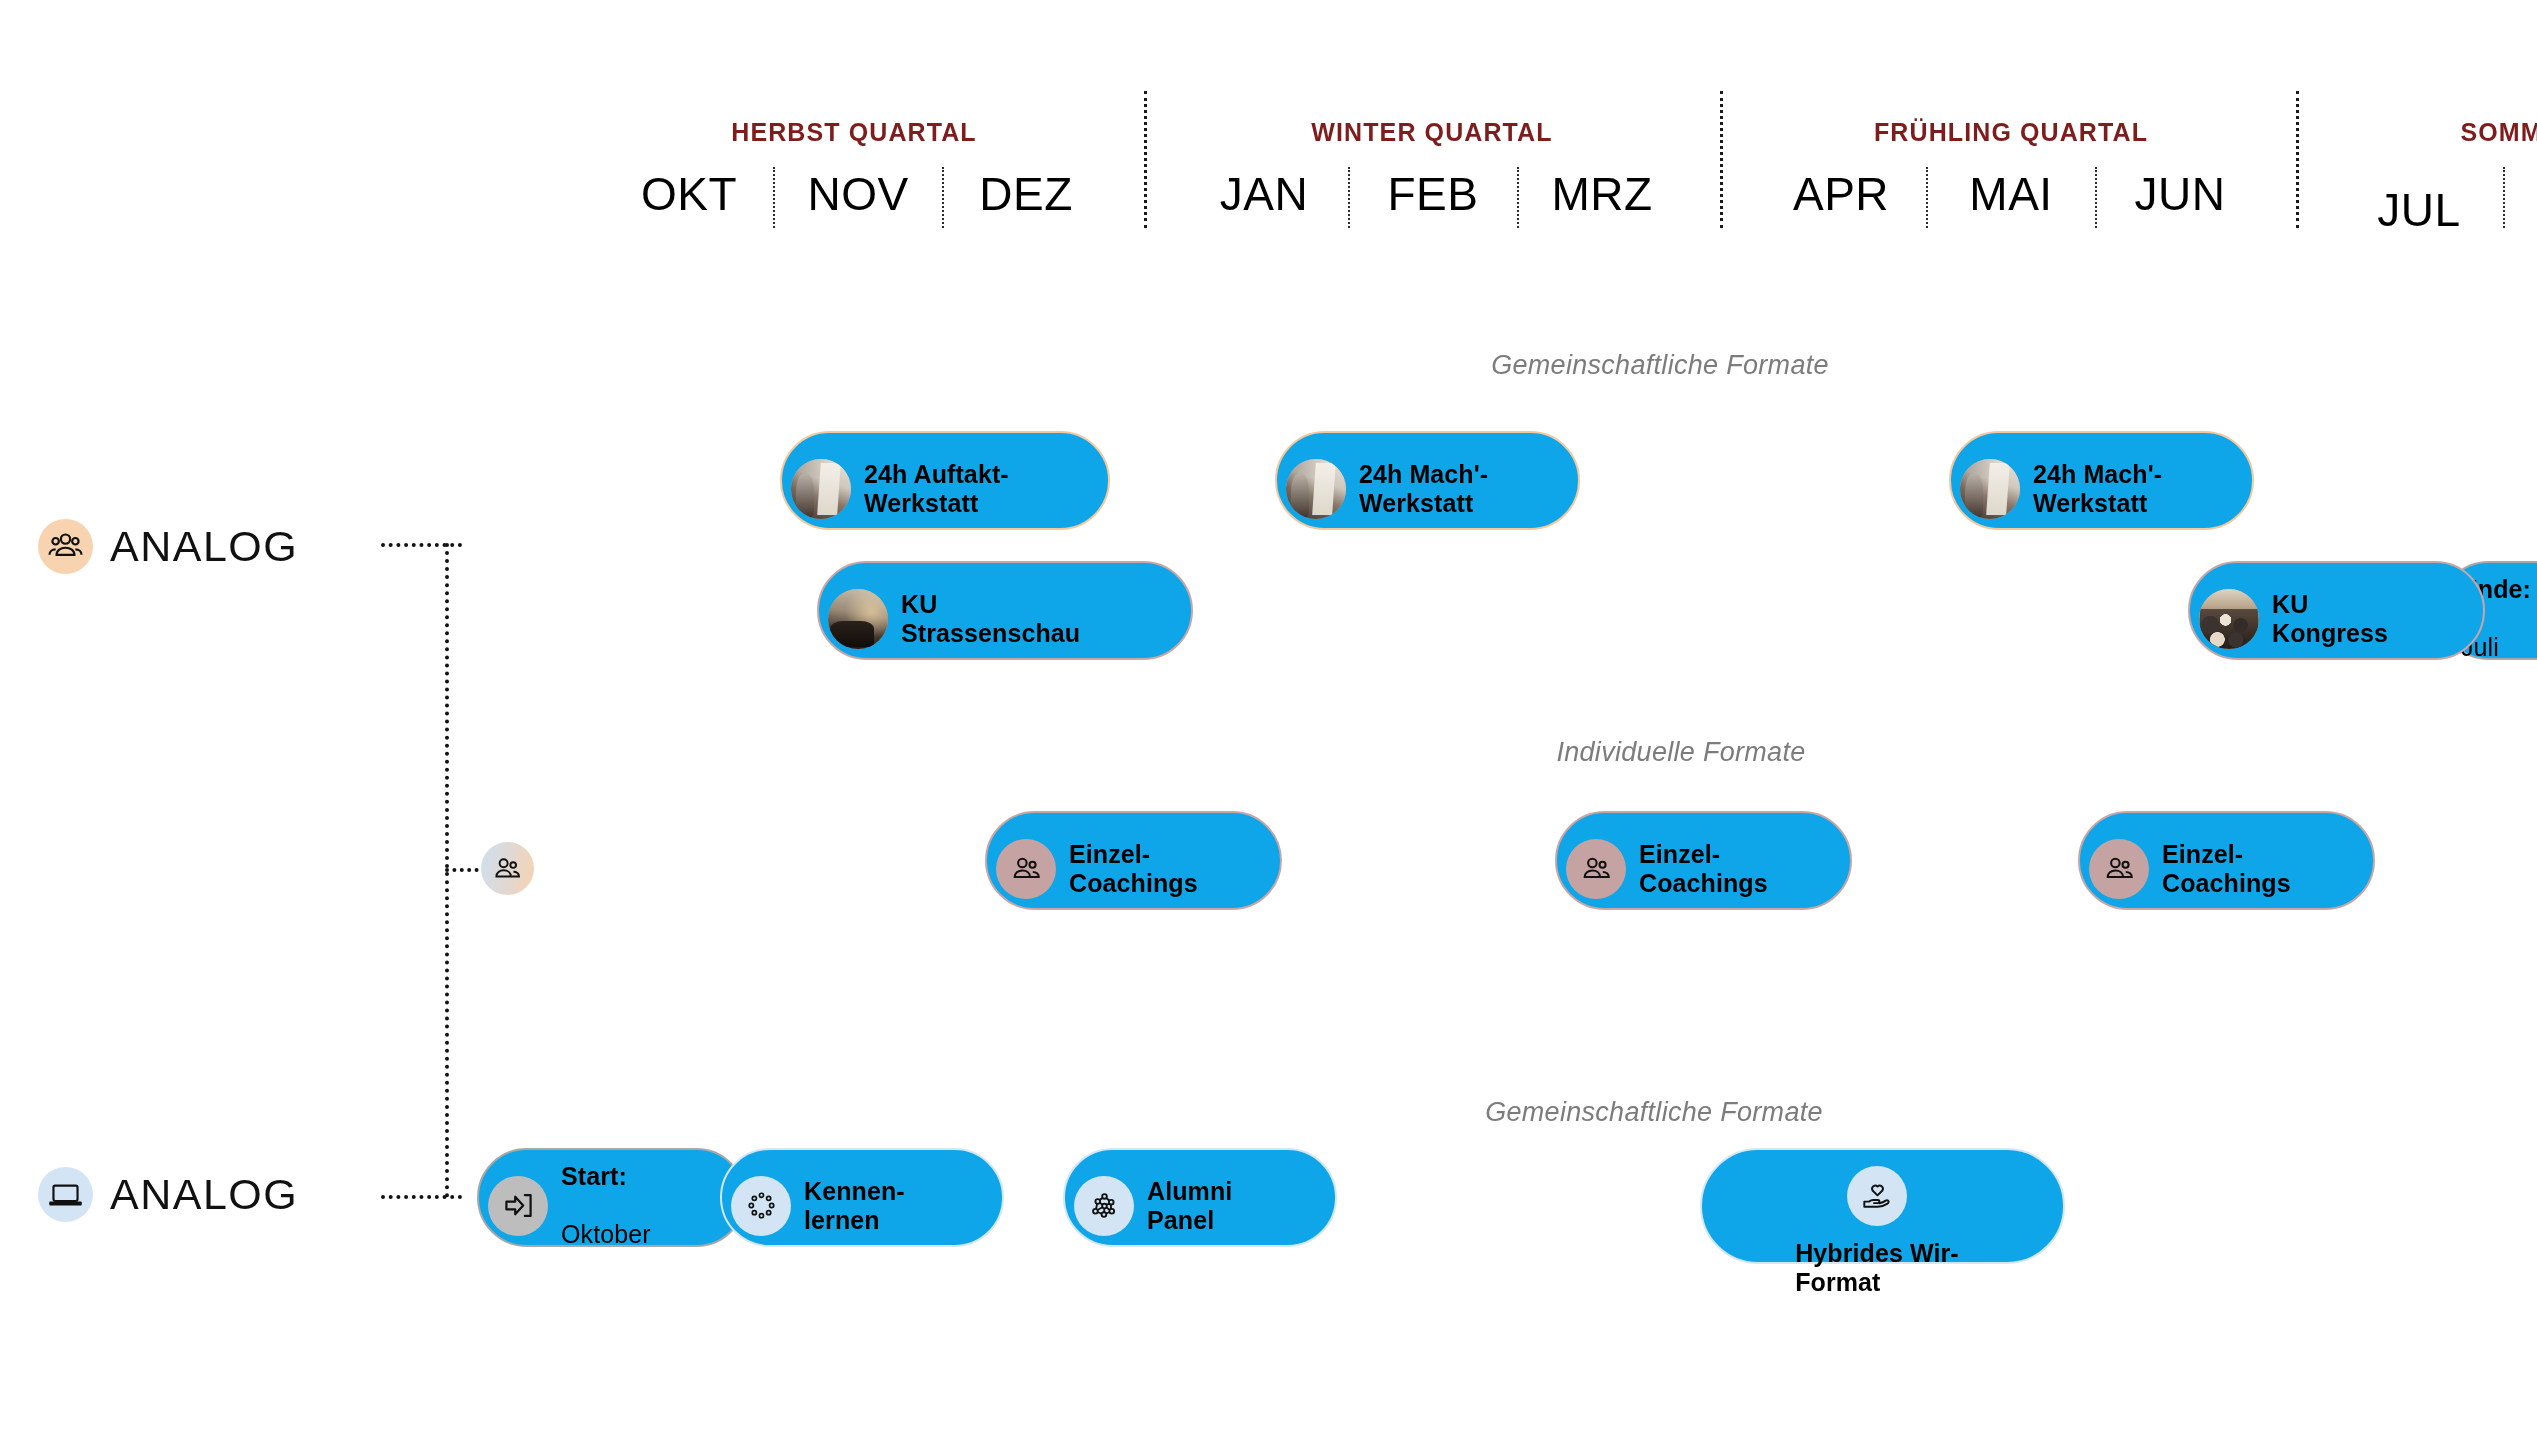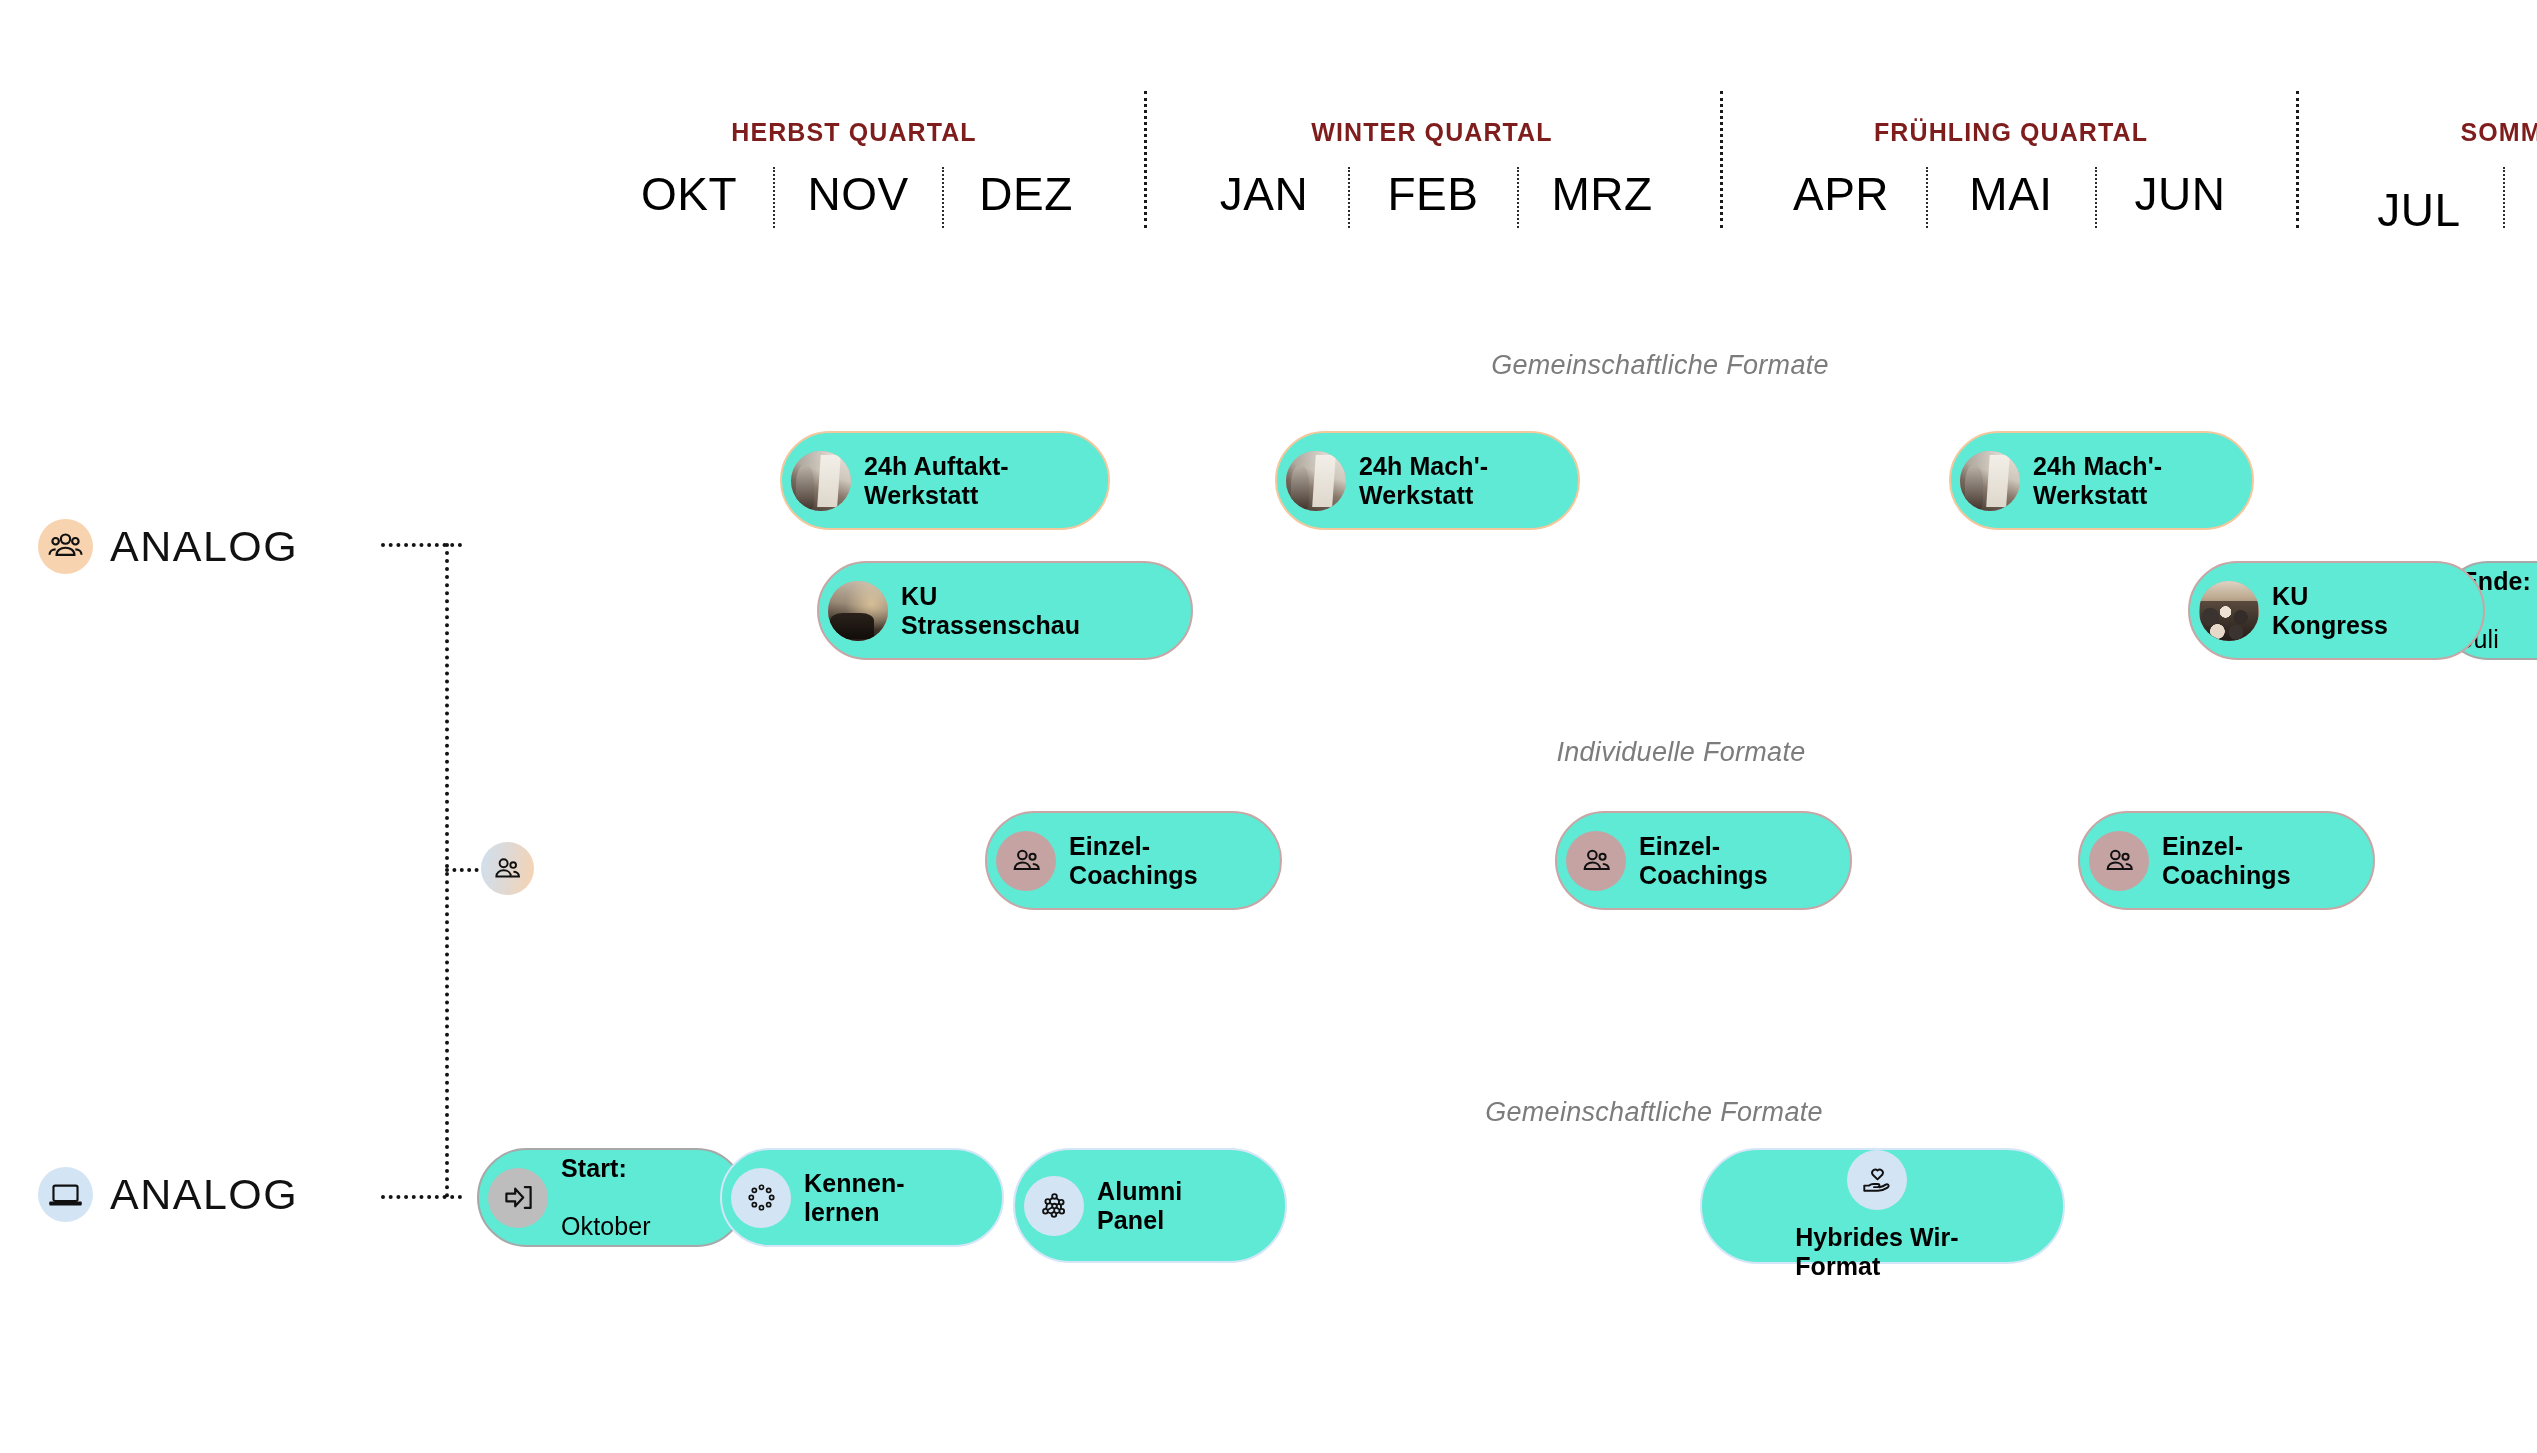--- a/index.html
+++ b/index.html
@@ -94,24 +94,24 @@
     transform:translateX(-50%);
     letter-spacing:0.3px;
   }
 
   
   .pill{
     position:absolute;
     display:flex;
     align-items:center;
     box-sizing:border-box;
-    background:#5eead4;
+    background:#0ea5e9;
     border-radius:507px;
     border:2.5px solid #cccccc;
-    padding:0 20px 0 9px;
+    padding:16px 20px 0 9px;
     gap:13px;
   }
   .pill.orange{border-color:#f5c79c;}
   .pill.rose{border-color:#c9a6a6;}
   .pill.blue{border-color:#d4e6f7;}
   .pill.grey{border-color:#a8a8a8;}
 
   .pill-thumb{
     width:60px;height:60px;border-radius:50%;
     flex:0 0 auto;
@@ -386,21 +386,21 @@
         <circle cx="12" cy="19.4" r="1.5"></circle>
         <circle cx="6.8" cy="17.2" r="1.5"></circle>
         <circle cx="4.6" cy="12" r="1.5"></circle>
         <circle cx="6.8" cy="6.8" r="1.5"></circle>
       </svg>
     </span>
     <span class="pill-text">Kennen-
 lernen</span>
   </div>
 
-  <div class="pill blue" style="left:1013px;top:1148px;width:274px;height:115px;">
+  <div class="pill blue" style="left:1063px;top:1148px;width:274px;height:99px;">
     <span class="pill-icon blue-fill">
       <svg width="33" height="33" viewBox="0 0 24 24" fill="none" stroke="#111" stroke-width="1.35">
         <path d="M7.1 9.1 12 5.4l4.9 4.2M7.1 9.1 5.4 16.2l6.2 2.4 5.3-2.4-0.4-6.1M12 12.4 7.1 9.1M12 12.4l4.9-2.8M12 12.4 5.4 16.2M12 12.4l5.1 3.8M12 12.4l-0.4 6.2"></path>
         <circle cx="12" cy="5.4" r="1.7" fill="#d3e4f5"></circle>
         <circle cx="7.1" cy="9.1" r="1.7" fill="#d3e4f5"></circle>
         <circle cx="16.9" cy="9.6" r="1.7" fill="#d3e4f5"></circle>
         <circle cx="12" cy="12.4" r="1.7" fill="#d3e4f5"></circle>
         <circle cx="5.4" cy="16.2" r="1.7" fill="#d3e4f5"></circle>
         <circle cx="17.3" cy="16.2" r="1.7" fill="#d3e4f5"></circle>
         <circle cx="11.6" cy="18.6" r="1.7" fill="#d3e4f5"></circle>

